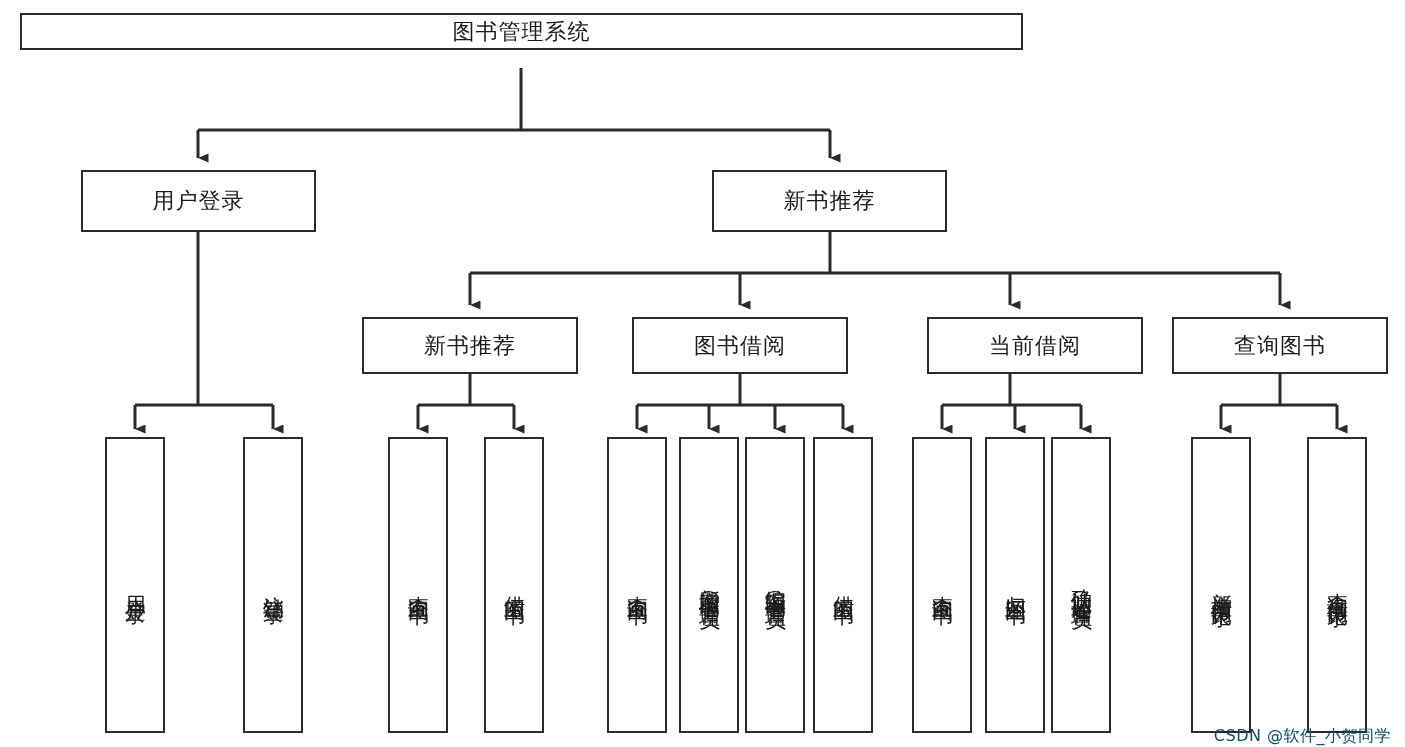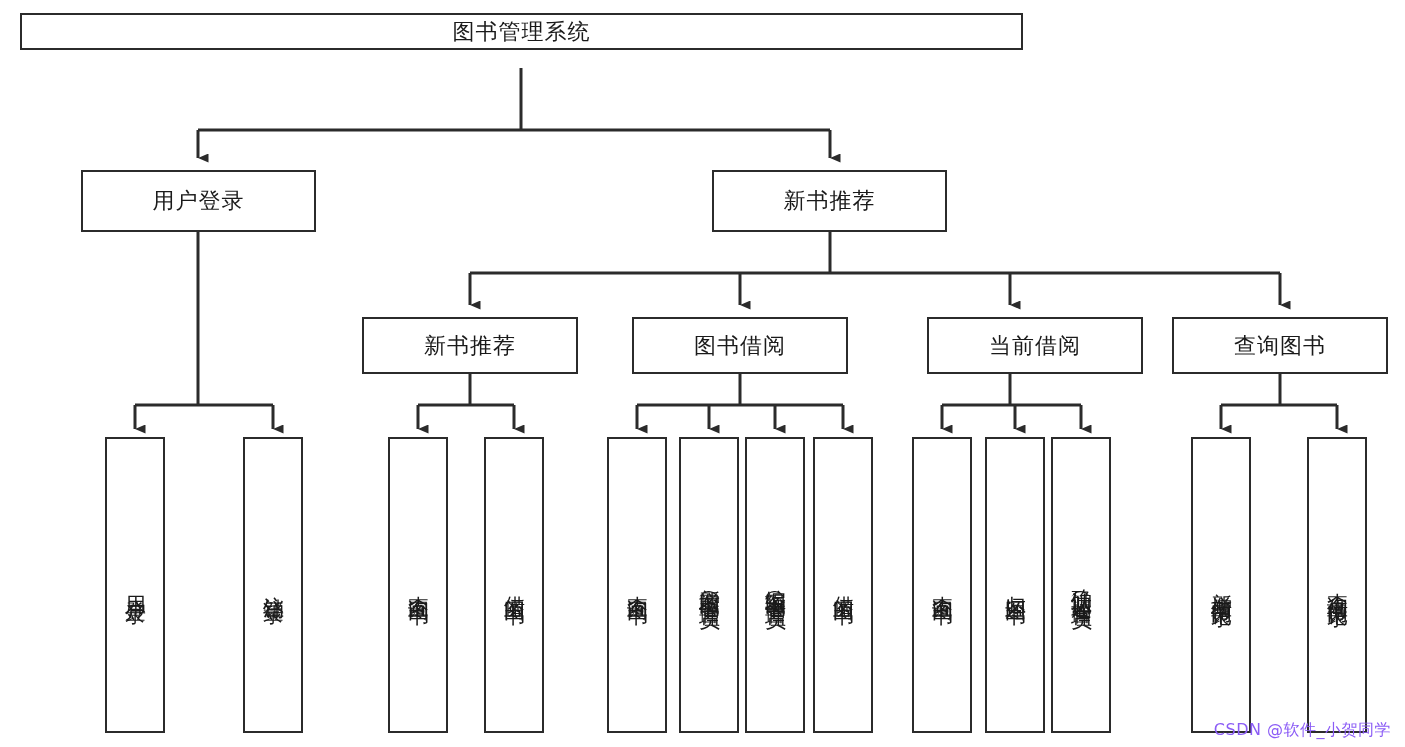--- a/index.html
+++ b/index.html
@@ -54,23 +54,23 @@
     text-orientation: upright;
     font-size: 21px;
     letter-spacing: 3px;
     line-height: 1;
     white-space: nowrap;
     max-height: 270px;
   }
   #watermark {
     position: absolute;
     right: 14px;
-    bottom: 6px;
+    bottom: 0;
     font-size: 16px;
-    color: #8b5cf6;
+    color: #0c4a6e;
     letter-spacing: 0.5px;
     white-space: nowrap;
     pointer-events: none;
   }
 </style>
 </head>
 <body>
 
 <div id="diagram-root">
 

